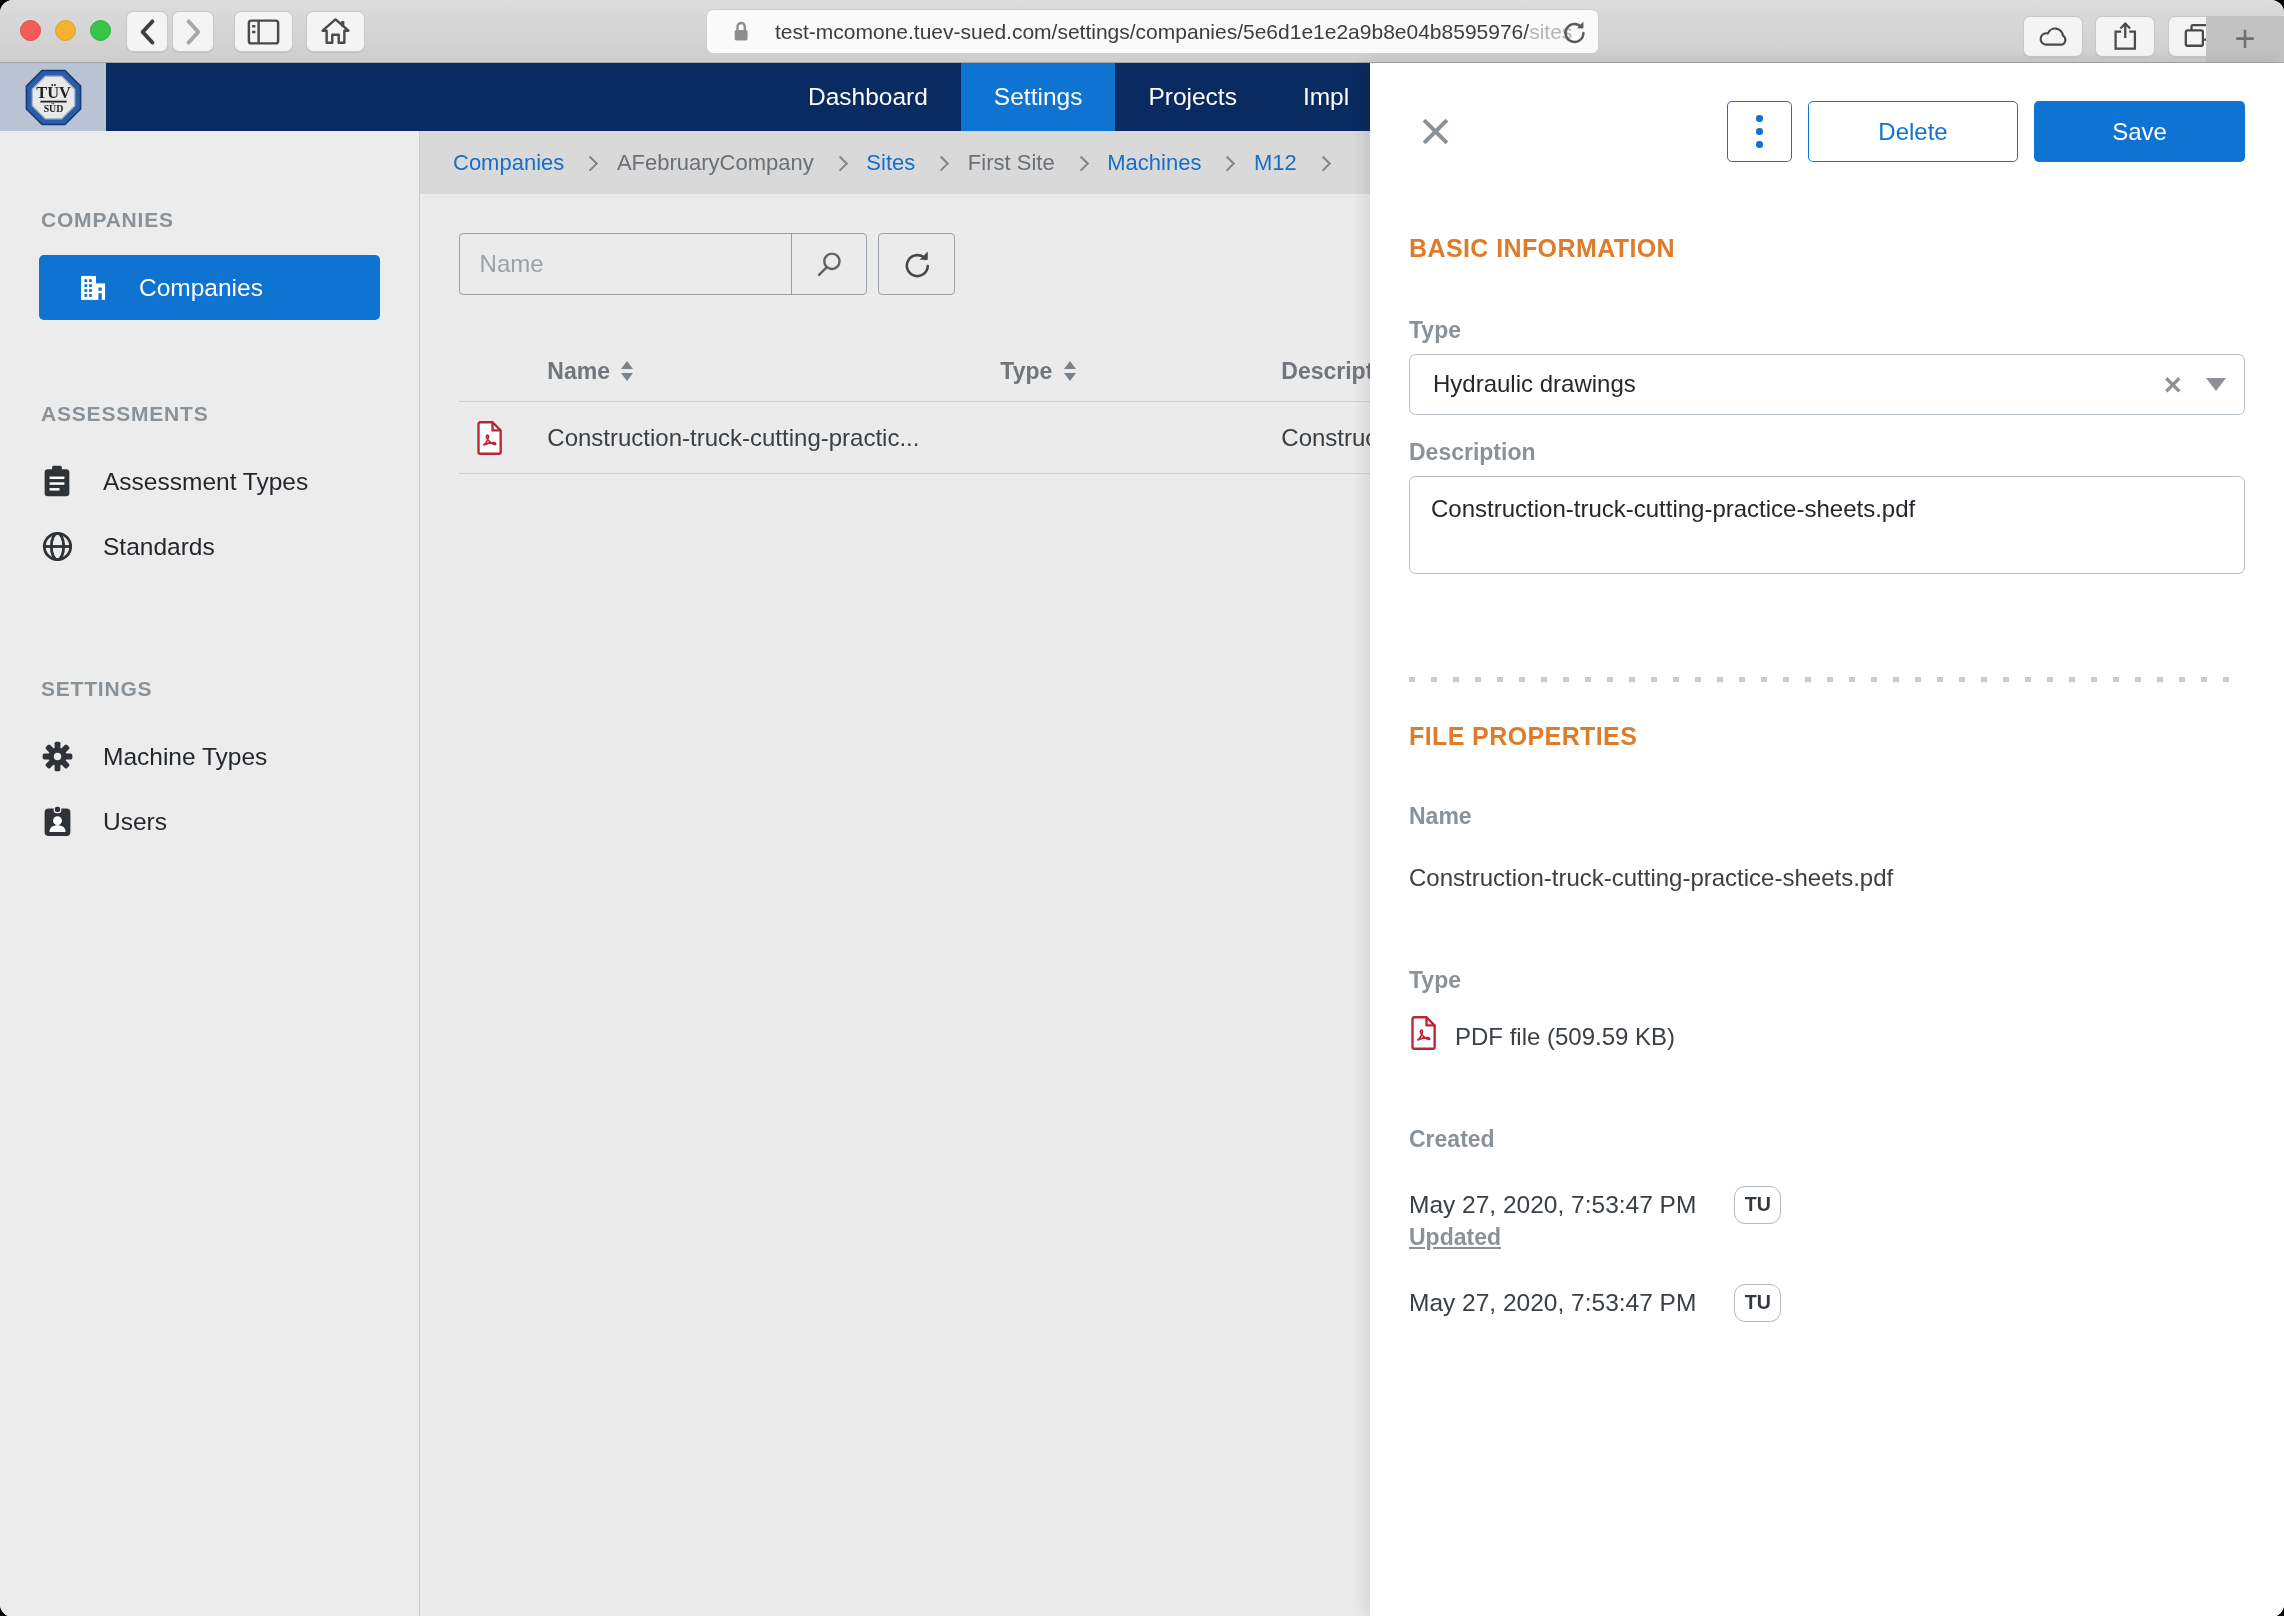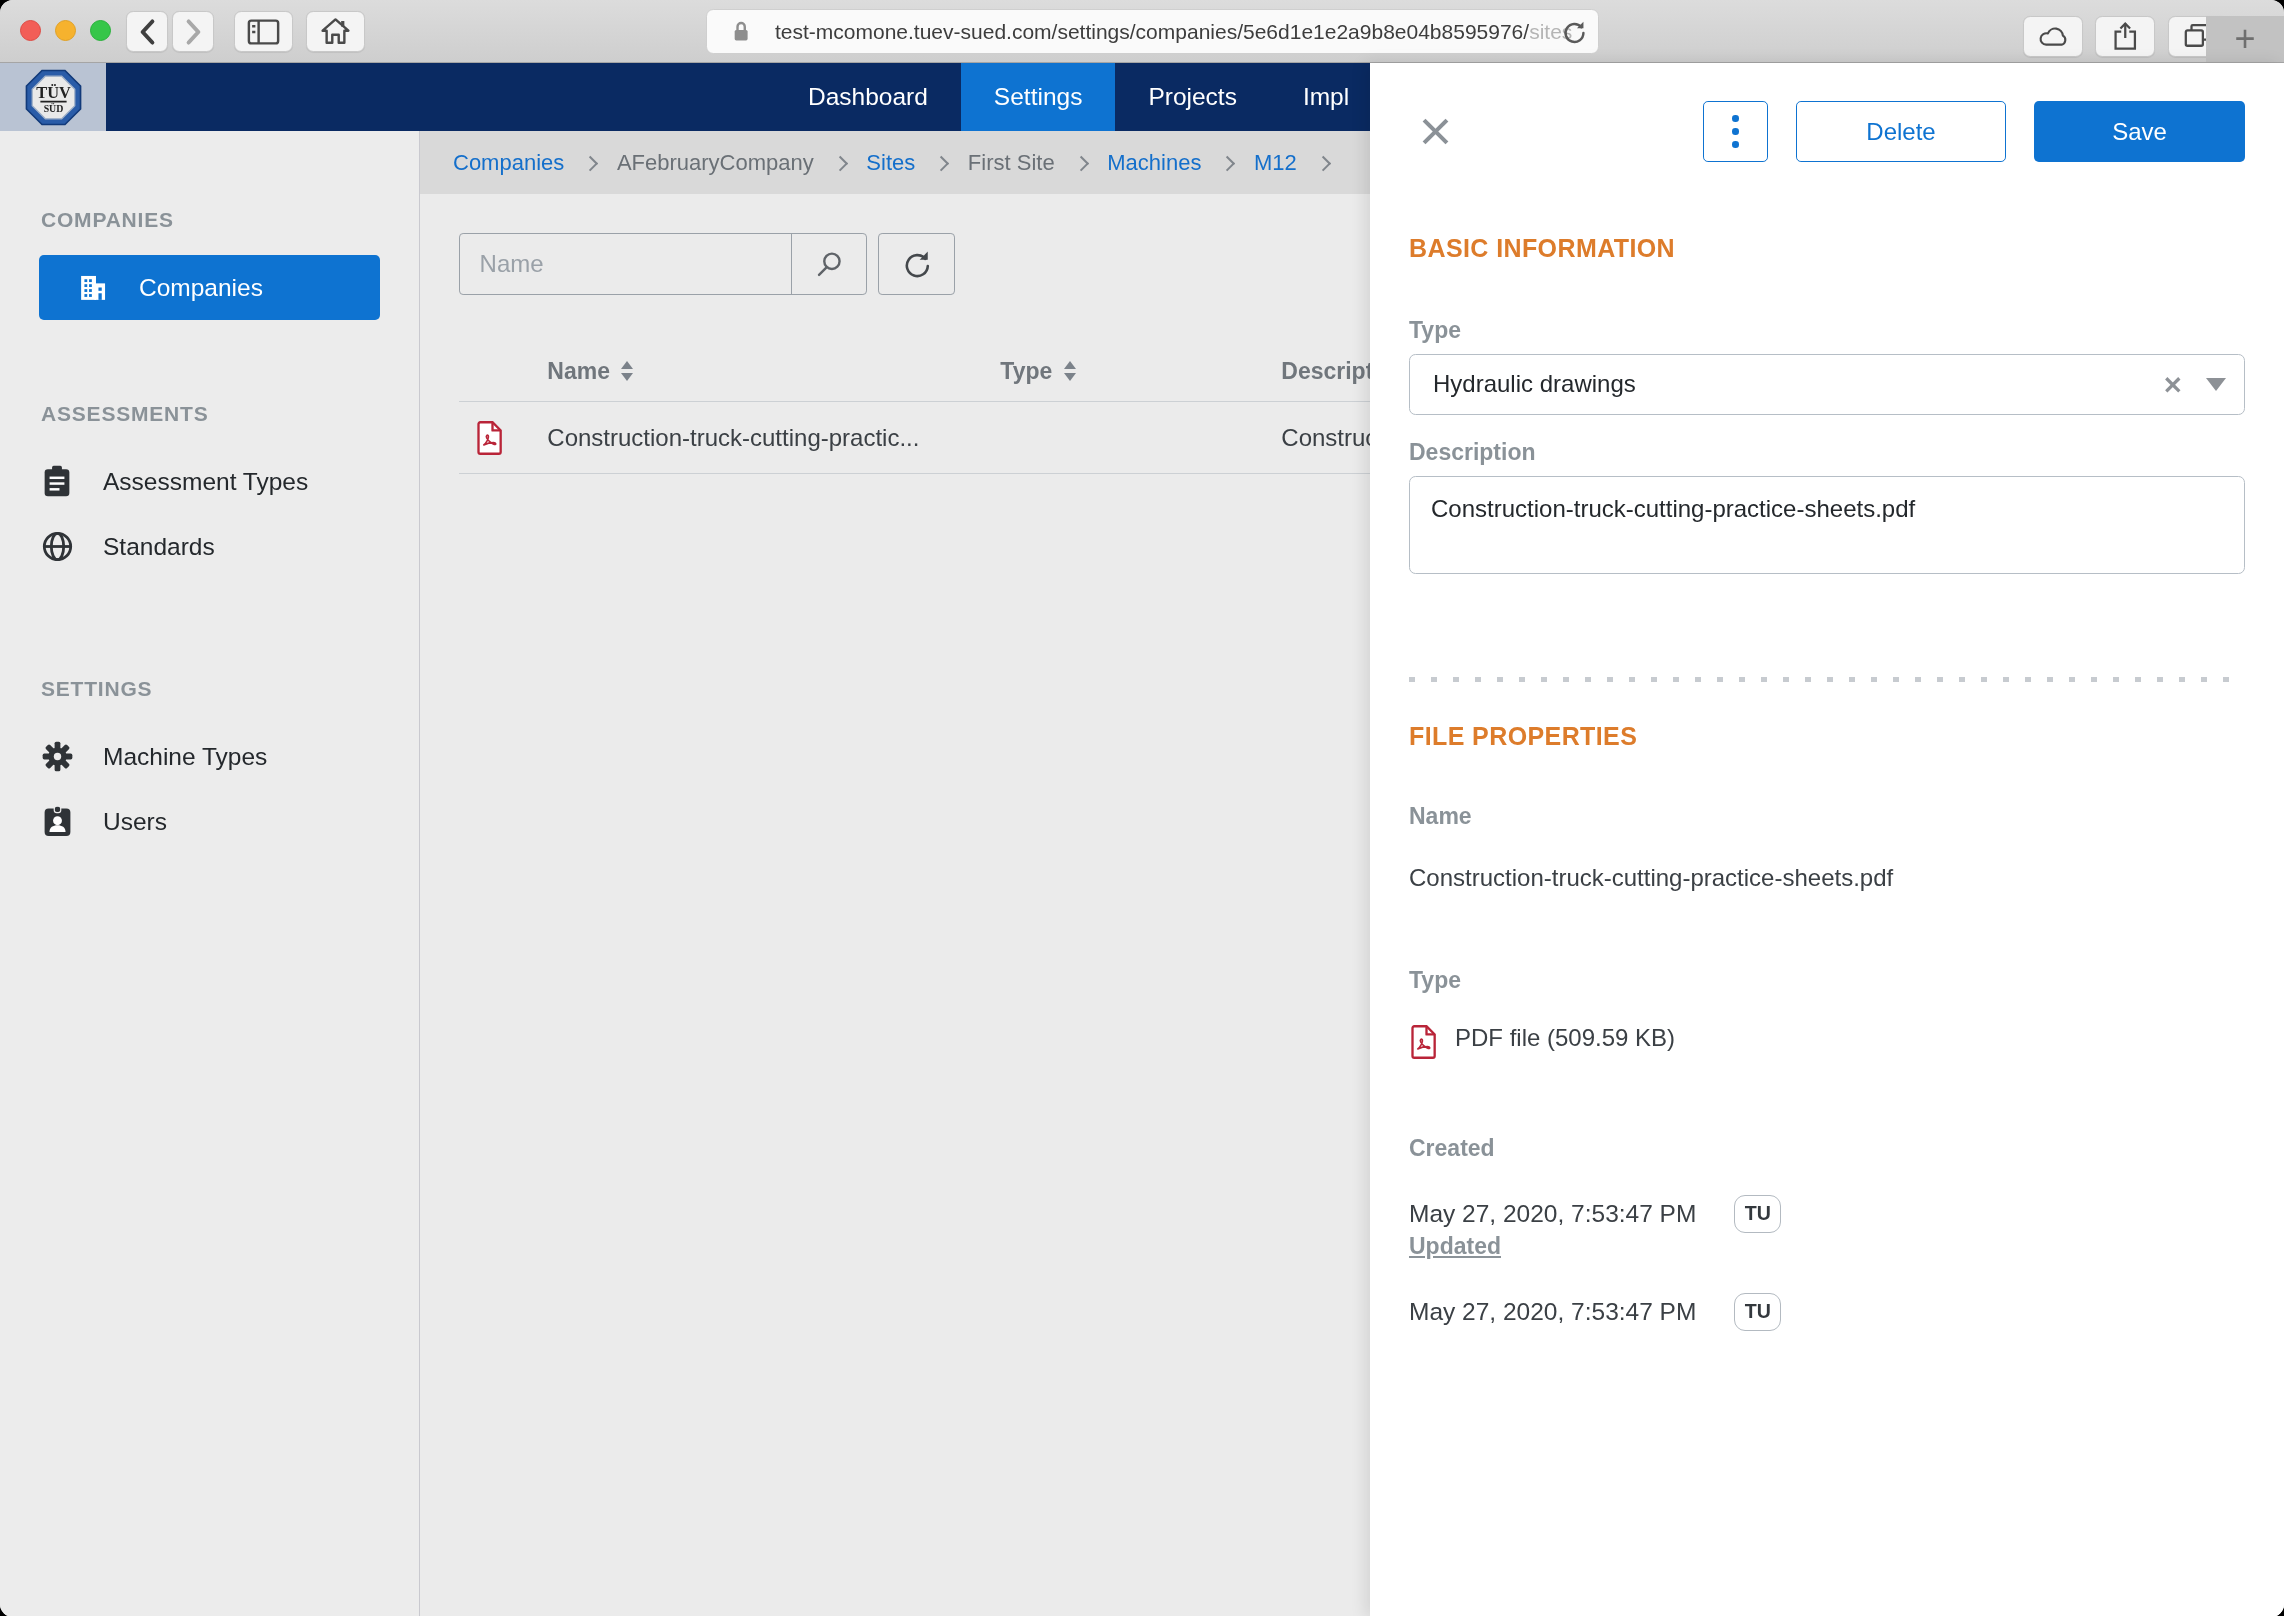--- a/index.html
+++ b/index.html
@@ -76,21 +76,21 @@
   .sort .down{border-top:8.2px solid #7b828a;}
   .trow{display:flex; align-items:center; height:73px; padding-left:16.3px; border-top:0.8px solid #ccd0d4;
     border-bottom:0.8px solid #ccd0d4; font-size:24px; color:var(--value-dark);}
   .cell-text{white-space:nowrap; overflow:hidden;}
 
   
   .panel{position:absolute; left:1370px; top:63px; right:0; bottom:0; background:#fff; z-index:20;
     box-shadow:-4.9px 0 14.7px rgba(0,0,0,.10); padding:0 39px; overflow:hidden;}
   .panel-header{margin-top:38px; height:61px; display:flex; align-items:center;}
   .close-btn{width:39px; height:39px; margin-left:6.5px; display:flex; align-items:center; justify-content:center; cursor:pointer;}
-  .hdr-actions{margin-left:auto; display:flex; gap:28px;}
+  .hdr-actions{margin-left:auto; display:flex; gap:16px;}
   .kebab-btn{width:65px; height:61px; border:1.6px solid var(--accent-blue); border-radius:4.9px; background:#fff;
     display:flex; flex-direction:column; align-items:center; justify-content:center; gap:6.5px; cursor:pointer;}
   .kebab-btn b{width:6.5px; height:6.5px; border-radius:50%; background:var(--accent-blue);}
   .btn{height:61px; border-radius:4.9px; font-size:24px; font-family:inherit; cursor:pointer;
     display:flex; align-items:center; justify-content:center;}
   .btn.outline{width:210px; border:1.6px solid var(--accent-blue); color:var(--accent-blue); background:#fff;}
   .btn.solid{width:211px; border:none; color:#fff; background:var(--accent-blue);}
   .sec-heading{color:var(--orange); font-size:25px; font-weight:bold; letter-spacing:0.4px;}
   .h-basic{margin-top:72px;}
   .field-label{font-size:23px; font-weight:bold; color:var(--label-gray);}
@@ -101,21 +101,21 @@
   .caret{width:0; height:0; border-left:10.6px solid transparent; border-right:10.6px solid transparent;
     border-top:13px solid #8d9196; margin-left:23px;}
   textarea.desc{margin-top:9.8px; width:100%; height:98px; border:1.6px solid #b6bec6; border-radius:6.5px;
     padding:18px 21px; font-size:24px; color:#24282c; font-family:inherit; resize:none; outline:none;}
   .dotted-divider{margin-top:100px; height:4.9px;
     background:repeating-linear-gradient(90deg,#c7cbd0 0 5.7px,transparent 5.7px 22px);}
   .h-file{margin-top:40px;}
   .prop-label{font-size:23px; font-weight:bold; color:var(--label-gray);}
   .pl-name{margin-top:52px;} .pl-type{margin-top:75px;} .pl-created{margin-top:75px;} .pl-updated{text-decoration:underline;}
   .prop-value{font-size:24px; color:var(--value-dark); margin-top:34px;}
-  .type-row{margin-top:30px; display:flex; align-items:flex-start; gap:18px; font-size:24px; color:var(--value-dark);}
+  .type-row{margin-top:21px; display:flex; align-items:flex-end; gap:18px; font-size:24px; color:var(--value-dark);}
   .date-row{margin-top:33px; display:flex; align-items:center; gap:38px; font-size:24.5px; color:var(--value-dark);}
   .tu-badge{min-width:47px; height:38px; padding:0 8.2px; border:1.6px solid #b3bac1; border-radius:11px;
     display:flex; align-items:center; justify-content:center; font-size:19.6px; font-weight:bold; color:#33383d;}
   svg{display:block;}
 </style>
 </head>
 <body>
 
 <div class="window">
 

